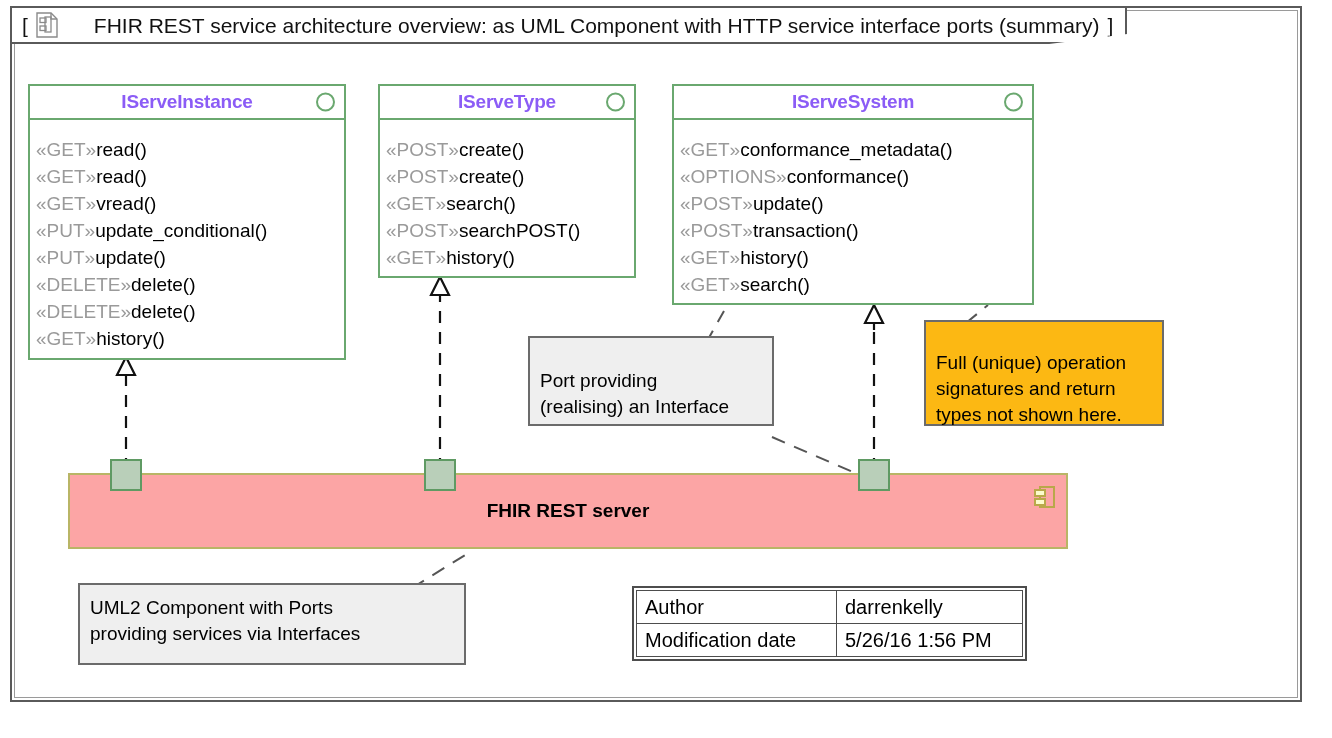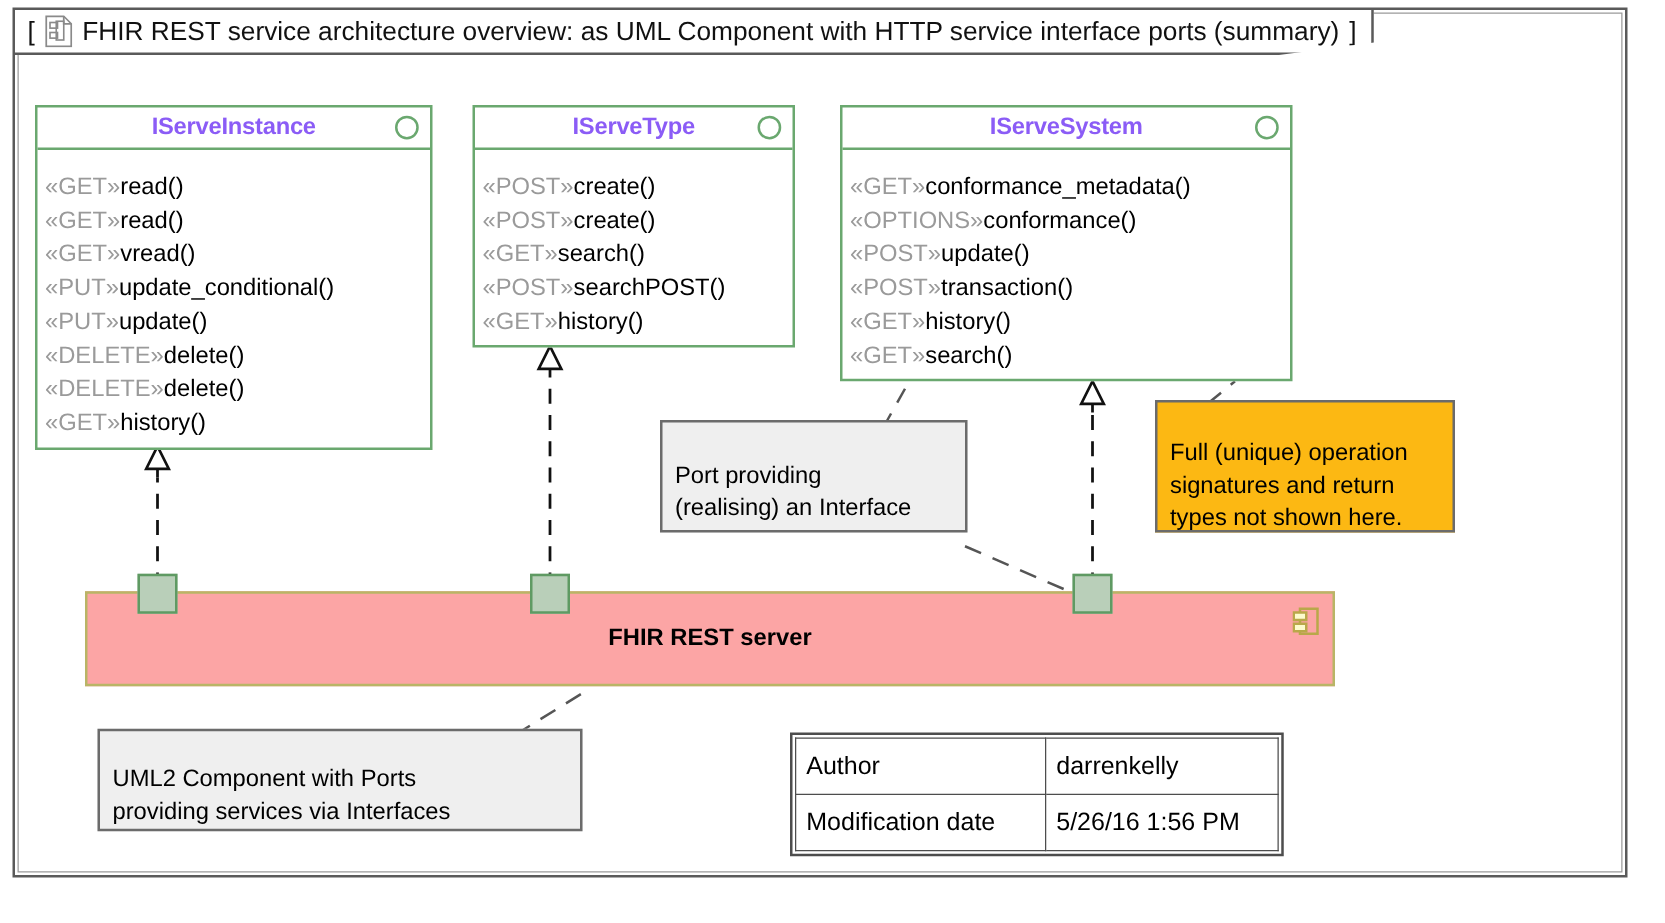--- a/index.html
+++ b/index.html
@@ -43,21 +43,21 @@
     background: #ffffff;
     border: 2px solid #5a5a5a;
     border-top: none; border-left: none;
     border-bottom-right-radius: 0;
     clip-path: polygon(0 0, 100% 0, 100% 72%, 93% 100%, 0 100%);
   }
   .title-tab .brk {
     font-size: 21px; color: #111; line-height: 1;
   }
   .title-tab .ttl {
-    font-size: 21px; color: #111; white-space: nowrap; line-height: 1;
+    font-size: 21px; color: #111; white-space: nowrap; line-height: 1; margin-left: 28px;
   }
 
   
   .doc-icon { width: 22px; height: 26px; position: relative; flex: 0 0 auto; }
 
   
   .iface {
     position: absolute;
     background: #ffffff;
     border: 2px solid #6aa86f;
@@ -136,21 +136,21 @@
     border: 2px solid #4d4d4d;
     background: #ffffff;
     padding: 2px;
   }
   .meta-table table { border-collapse: collapse; }
   .meta-table td {
     border: 1px solid #4d4d4d;
     font-size: 20px;
     color: #000;
     padding: 4px 8px;
-    height: 45px;
+    height: 33px;
     white-space: nowrap;
   }
   .meta-table td.k { width: 200px; }
   .meta-table td.v { width: 186px; }
 
   svg.overlay {
     position: absolute; left: 0; top: 0;
     width: 1332px; height: 738px;
     pointer-events: none;
   }
@@ -286,21 +286,21 @@
 
   <div class="port" style="left:110px; top:459px;"></div>
   <div class="port" style="left:424px; top:459px;"></div>
   <div class="port" style="left:858px; top:459px;"></div>
 
   <div class="note" style="left:78px; top:583px; width:388px; height:82px;">
     <svg class="note-fold" width="32" height="32" viewBox="0 0 32 32" style="position:absolute; top:-2px; right:-2px;">
       <polygon points="0,0 32,32 0,32" fill="#efefef"></polygon>
       <polygon points="32,32 32,0 0,0" fill="#ffffff" stroke="#6b6b6b" stroke-width="2"></polygon>
     </svg>
-    <div class="note-text" style="margin-top:18px;">UML2 Component with Ports
+    <div class="note-text" style="margin-top:2px;">UML2 Component with Ports
 providing services via Interfaces</div>
   </div>
 
   <div class="meta-table" style="left:632px; top:586px;">
     <table>
       <tbody>
         <tr>
           <td class="k">Author</td>
           <td class="v">darrenkelly</td>
         </tr>

